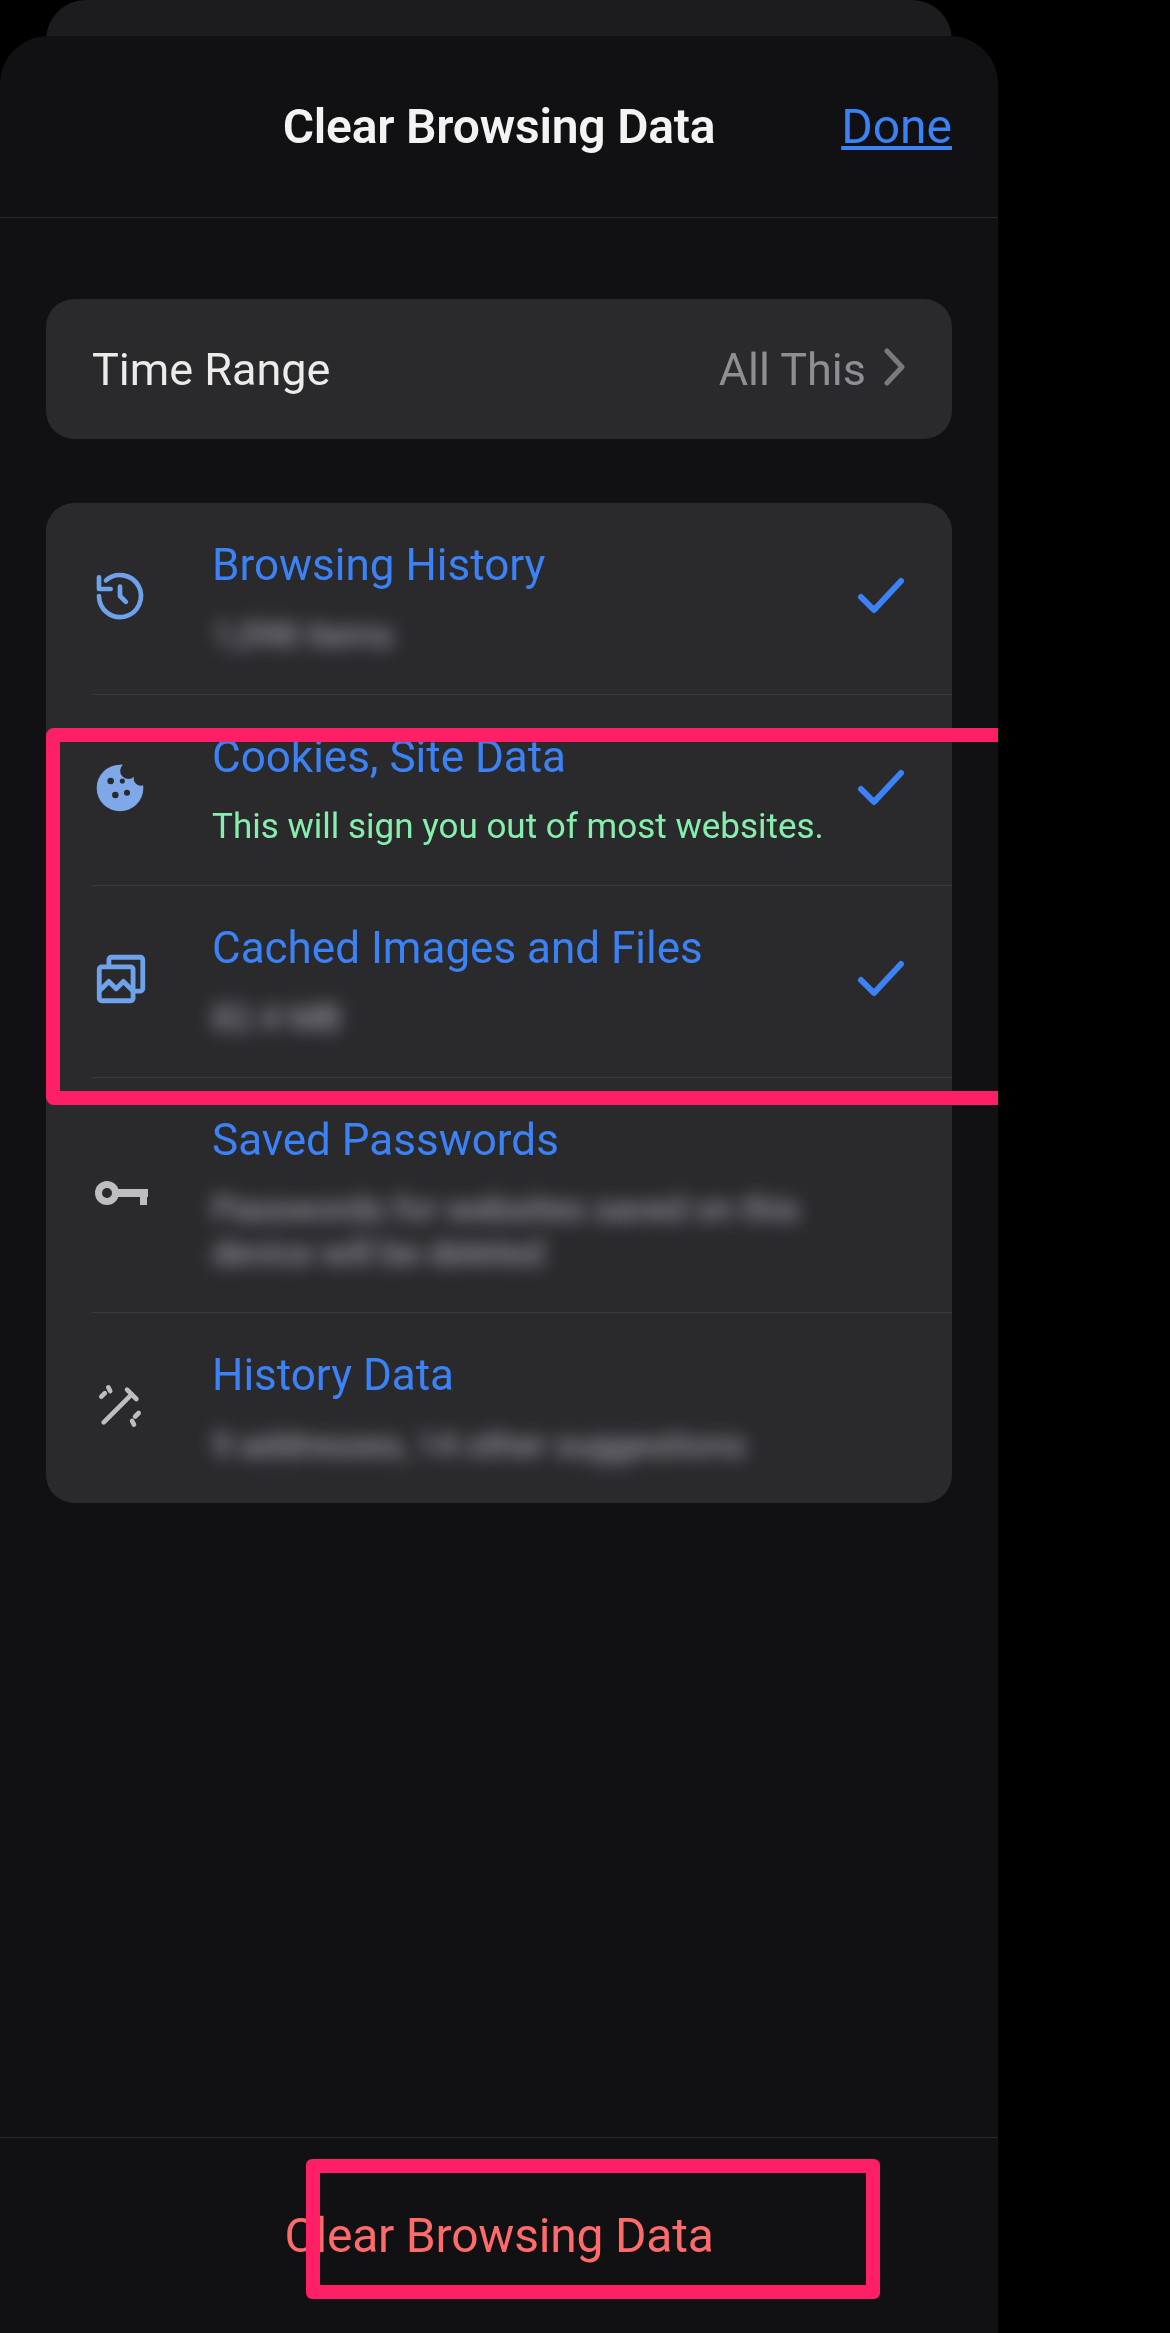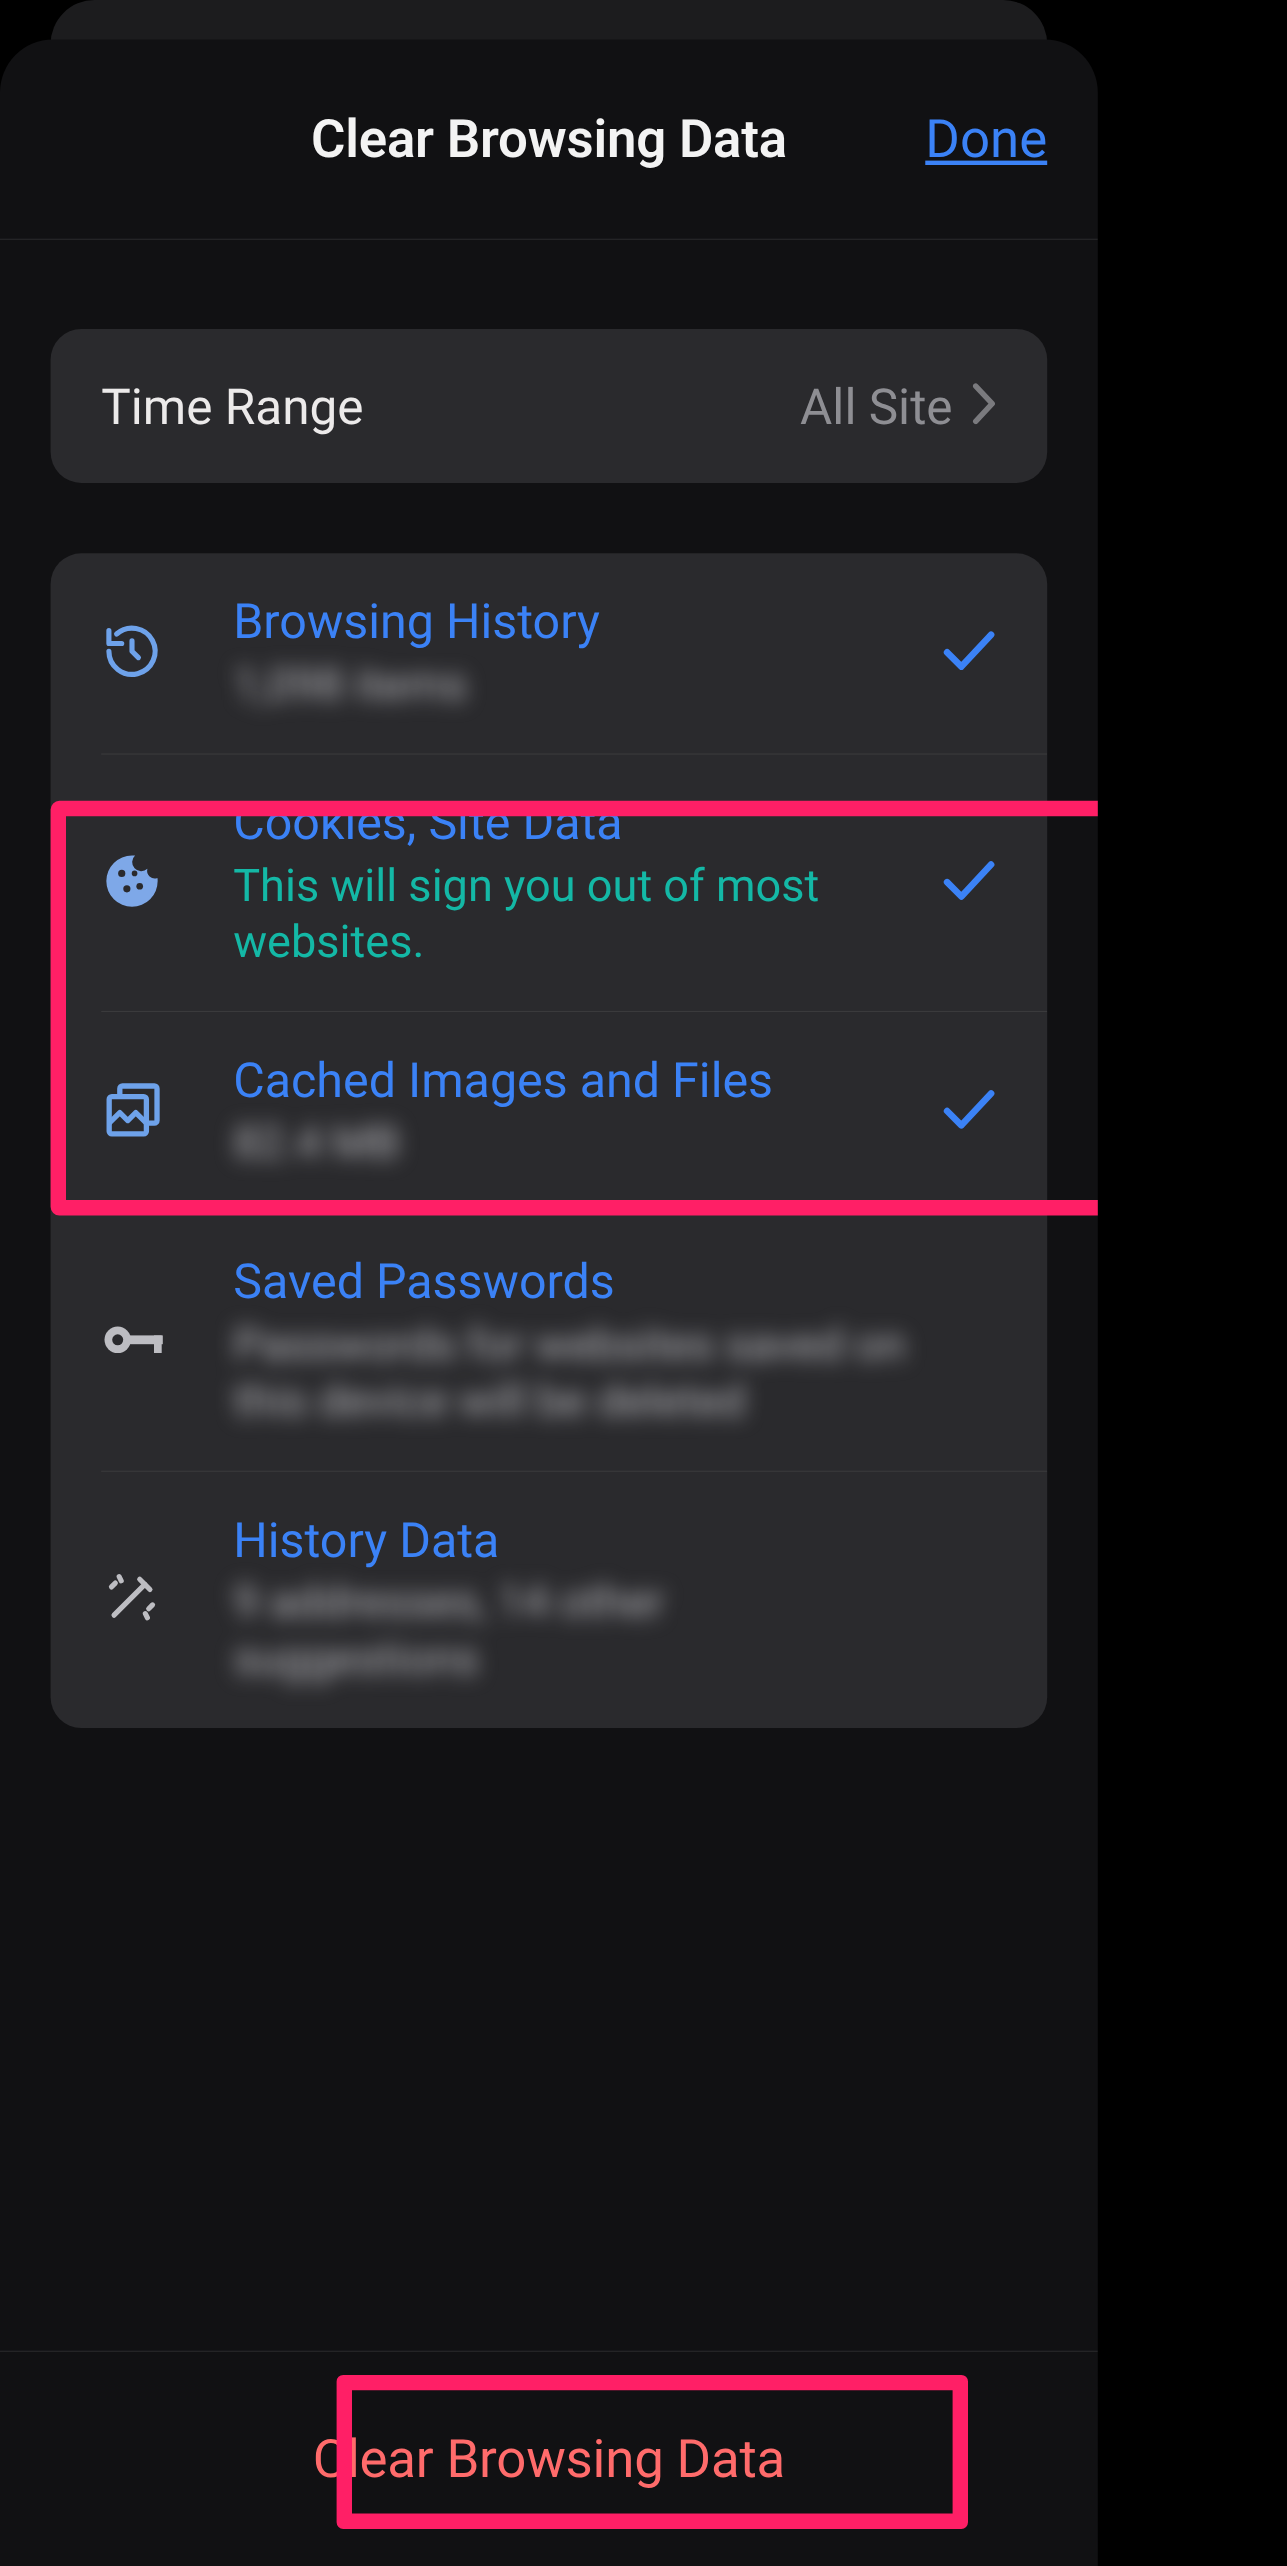--- a/index.html
+++ b/index.html
@@ -100,23 +100,23 @@
   .text-col {
     flex: 1;
     min-width: 0;
   }
   .row-title {
     color: #3b82f6;
     font-size: 44px;
     line-height: 1.2;
   }
   .row-sub {
-    color: #14b8a6;
-    font-size: 41px;
-    margin-top: 6px;
+    color: #86efac;
+    font-size: 35px;
+    margin-top: 22px;
     line-height: 1.25;
   }
   .row-sub.blur {
     filter: blur(9px);
     color: #b5b5ba;
   }
   .check-col {
     width: 80px;
     display: flex;
     align-items: center;
@@ -181,21 +181,21 @@
     <div class="header">
       <div class="title">Clear Browsing Data</div>
       <div class="done">Done</div>
     </div>
 
     <div class="body">
 
       <div class="group">
         <div class="row">
           <div class="time-label">Time Range</div>
-          <div class="time-value">All Site</div>
+          <div class="time-value">All This</div>
           <span class="chev">
             <svg width="22" height="38" viewBox="0 0 22 38" fill="none">
                 <path d="M3 3 L18 19 L3 35" stroke="currentColor" stroke-width="5" stroke-linecap="round" stroke-linejoin="round"></path>
               </svg>
           </span>
         </div>
       </div>
 
       <div class="group items">
 

